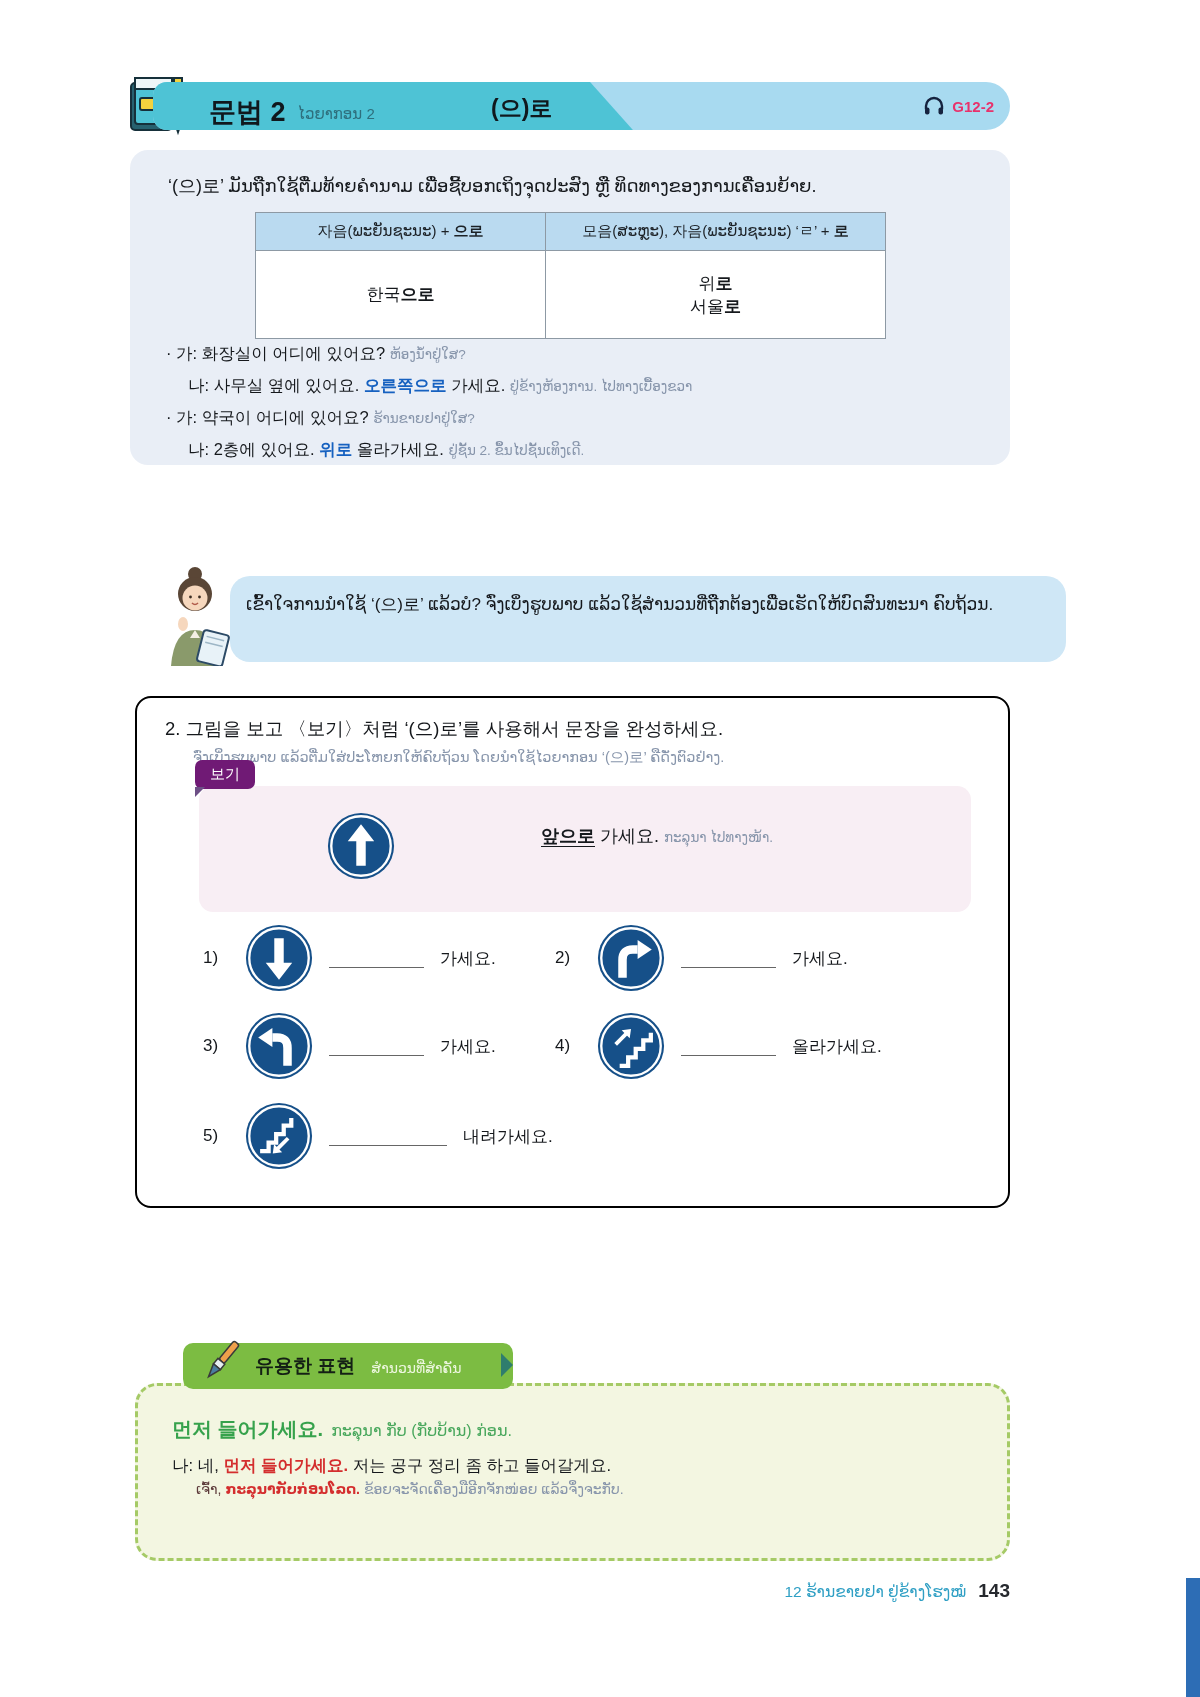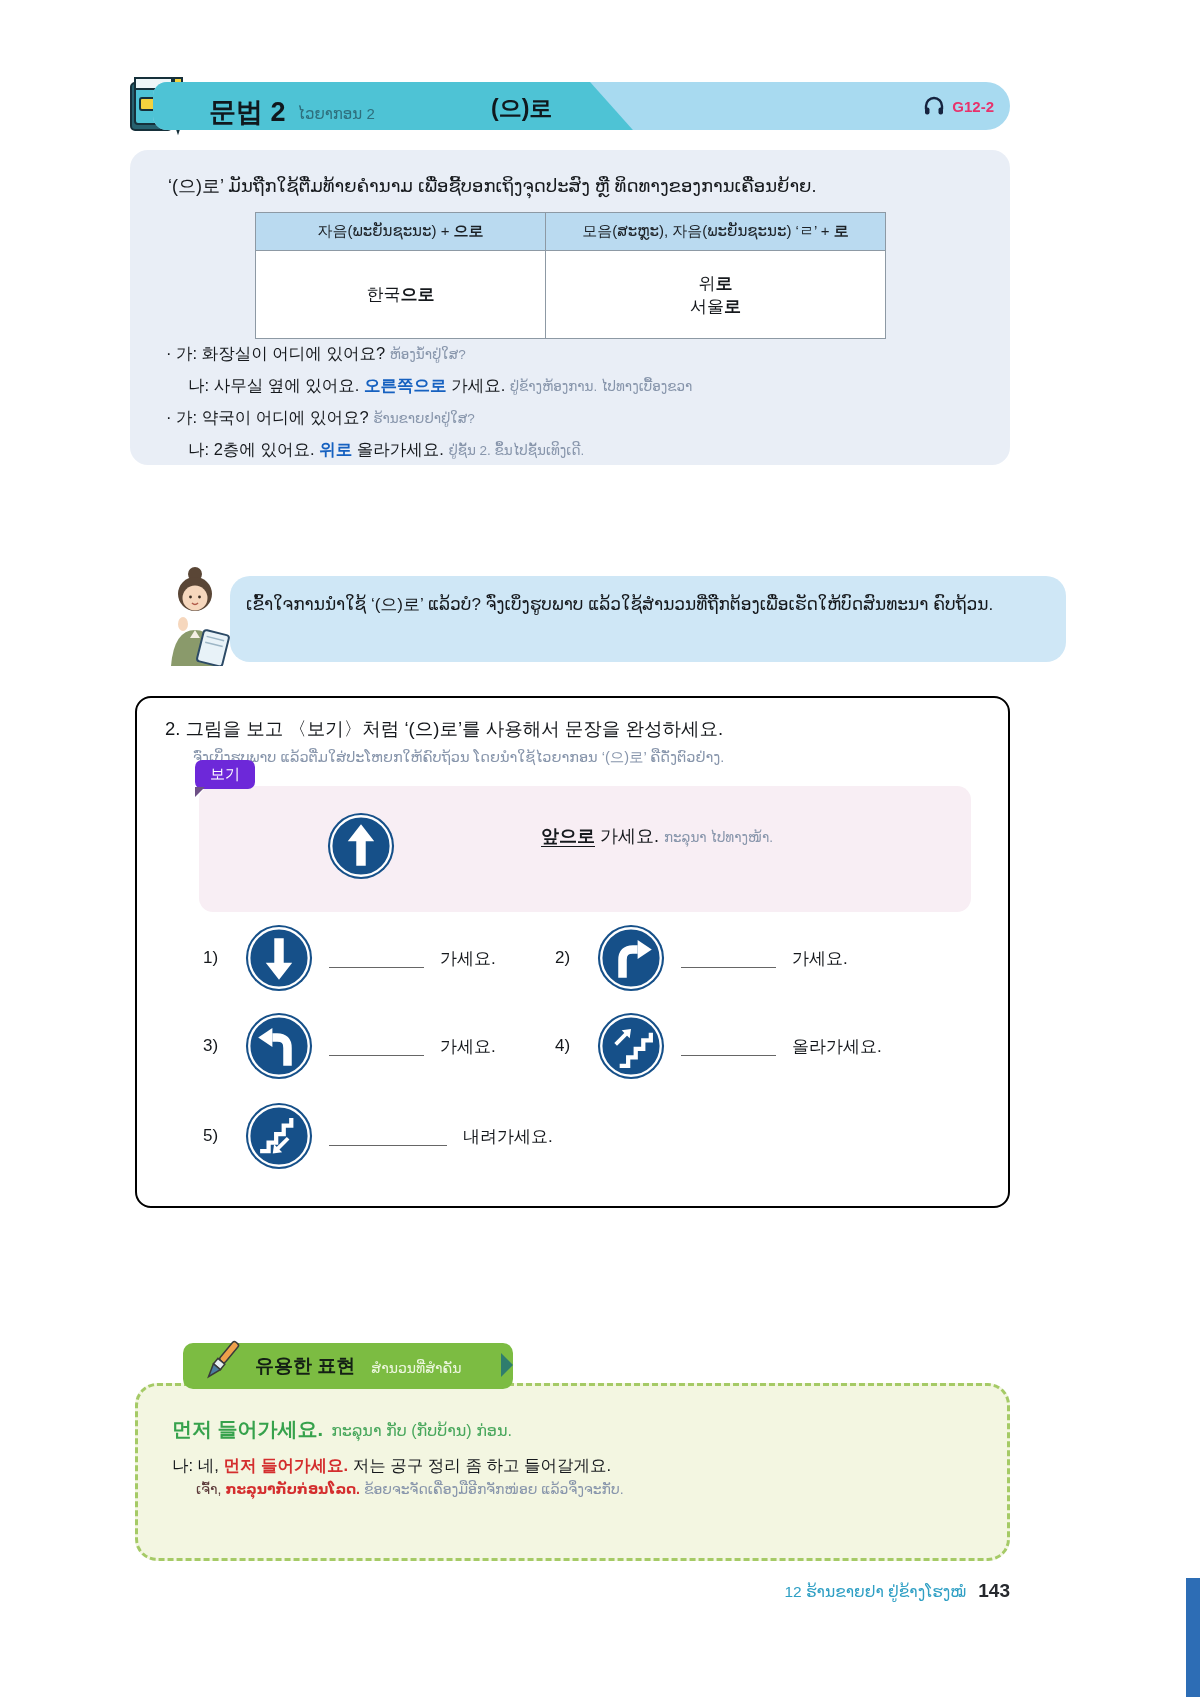--- a/index.html
+++ b/index.html
@@ -41,21 +41,21 @@
             background:#cfe7f6; border-radius:20px; padding:15px 16px;
             font-size:17px; color:#15181c; line-height:27px; }
 
   
   .exbox { position:absolute; left:135px; top:696px; width:875px; height:512px;
            background:#fff; border:2px solid #000000; border-radius:16px; }
   .ex-title { position:absolute; left:28px; top:18px; font-size:18.5px; color:#15181c; font-weight:500; }
   .ex-sub { position:absolute; left:56px; top:50px; font-size:14.5px; color:#8795ab; }
   .bogi { position:absolute; left:62px; top:88px; width:772px; height:126px;
           background:#f8eef4; border-radius:14px; }
-  .bogi-tab { position:absolute; left:-4px; top:-26px; background:#6d28d9; color:#fff;
+  .bogi-tab { position:absolute; left:-4px; top:-26px; background:#701a75; color:#fff;
               font-size:15px; padding:5px 15px; border-radius:7px; z-index:2; }
   .bogi-tab::after { content:""; position:absolute; left:0; bottom:-8px;
               border:5px solid transparent; border-top-color:#6d4f86; border-left-color:#6d4f86; }
   .bogi-sign { position:absolute; left:128px; top:26px; }
   .bogi-text { position:absolute; left:342px; top:38px; font-size:18px; color:#15181c; }
   .ul-bold { font-weight:bold; text-decoration:underline; text-underline-offset:4px; }
   .sign { display:inline-block; width:68px; height:68px; }
   .sign svg { width:68px; height:68px; }
   .item { position:absolute; display:flex; align-items:center; gap:16px; font-size:17px; color:#15181c; }
   .item .num { width:26px; font-size:17px; }

